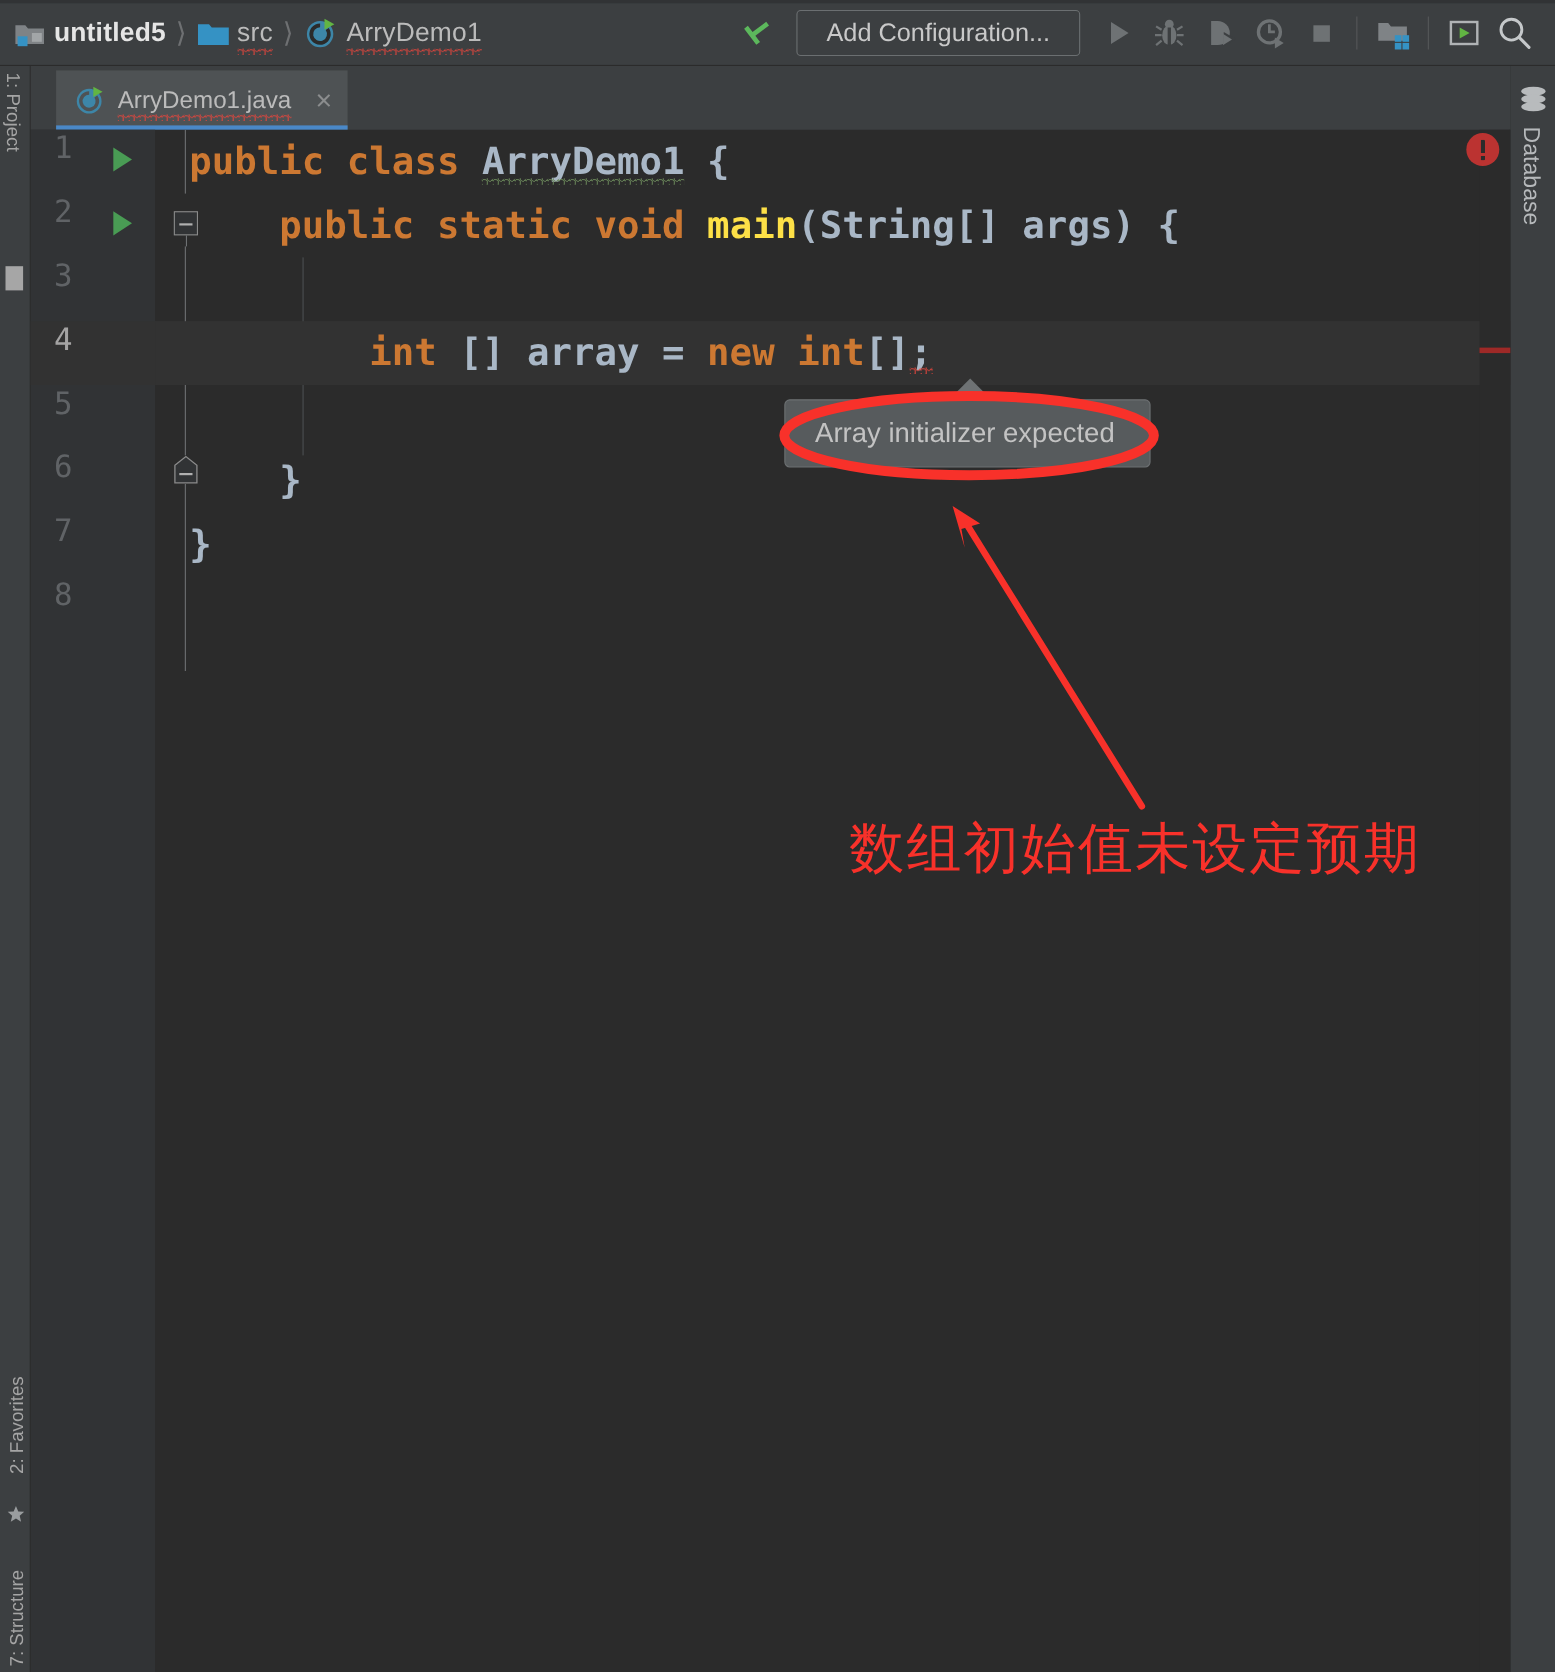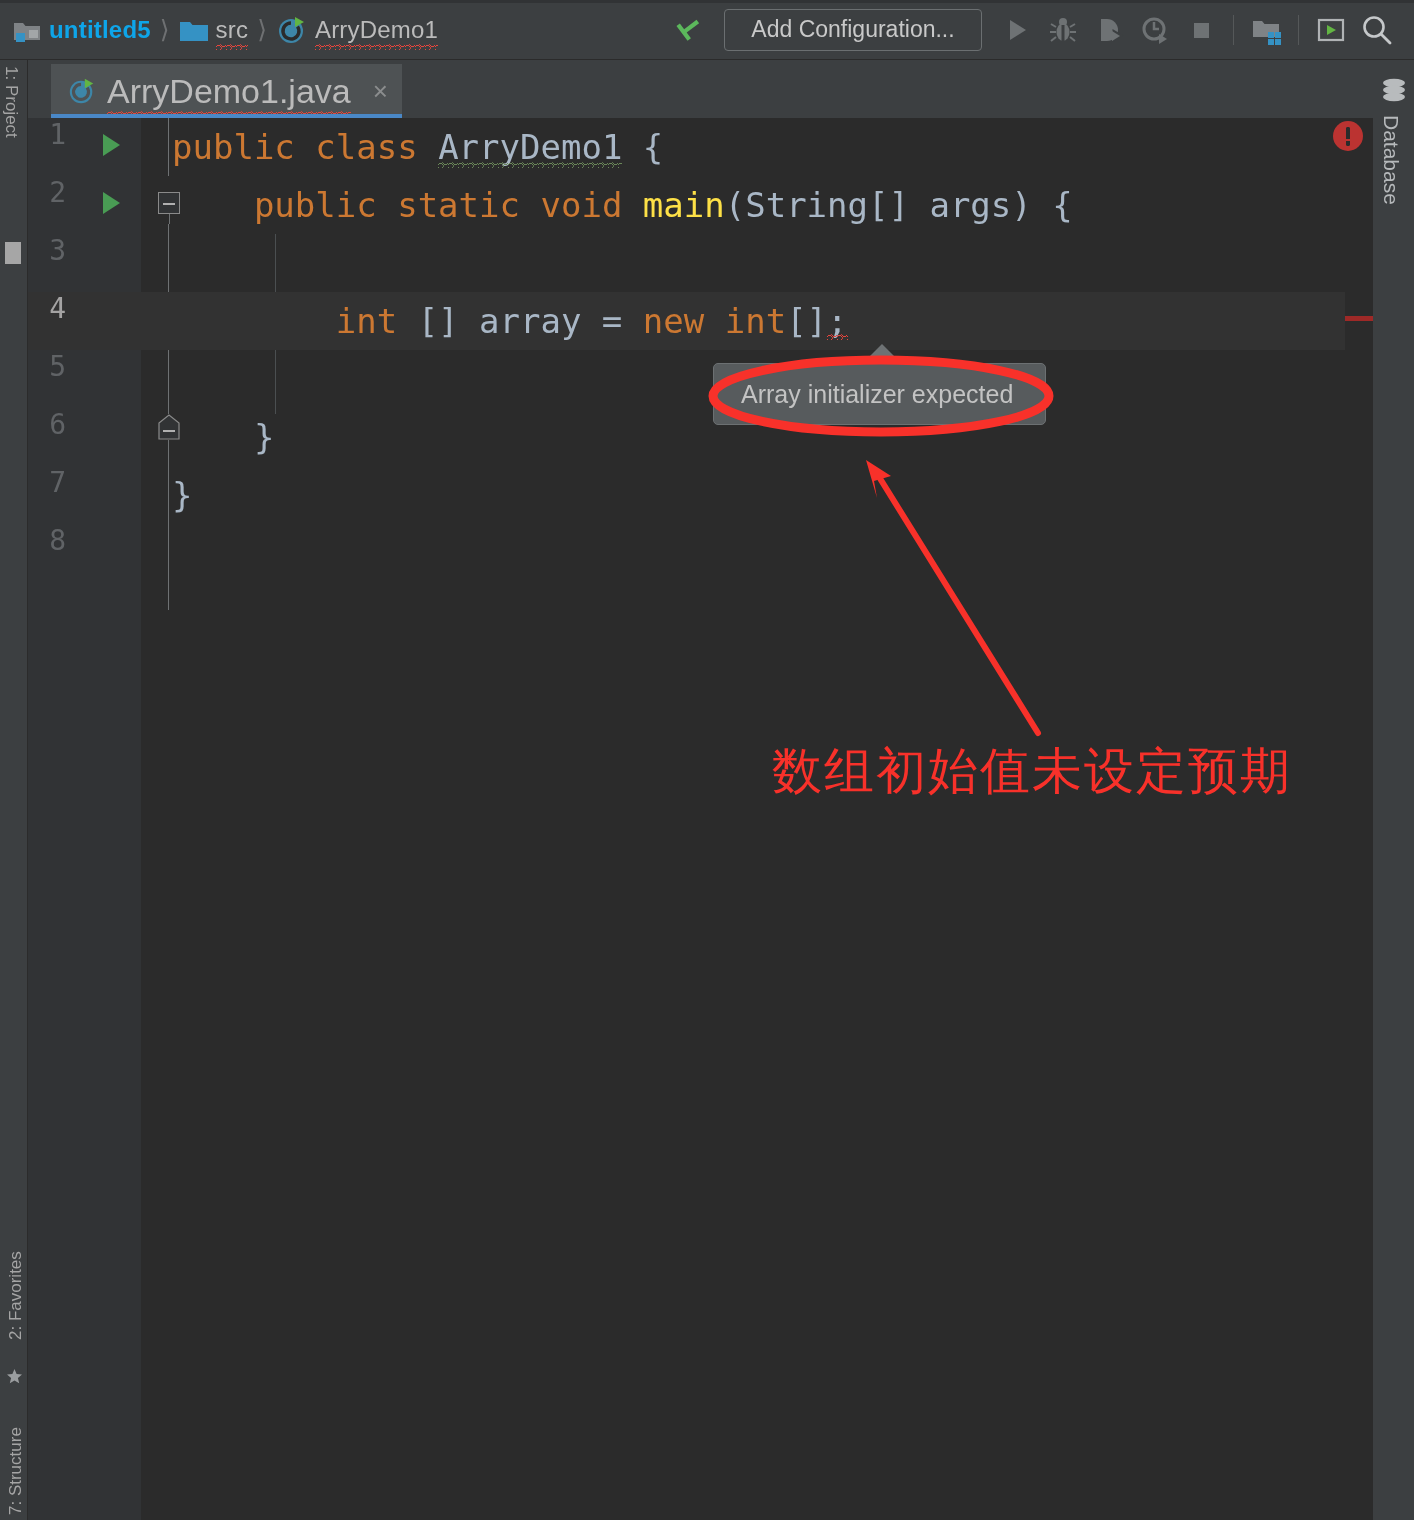--- a/index.html
+++ b/index.html
@@ -21,21 +21,21 @@
   #navbar::before {
     content: ""; position: absolute; left: 0; top: 0; width: 1414px; height: 3px;
     background: #313335;
   }
   .breadcrumbs { display: flex; align-items: center; padding-left: 12px; }
   .crumb { display: flex; align-items: center; gap: 7px; }
   .crumb-label {
     color: #bbbbbb; font-size: 24px; letter-spacing: 0.2px;
     position: relative; white-space: nowrap;
   }
-  .crumb-label.bold { font-weight: bold; color: #0ea5e9; }
+  .crumb-label.bold { font-weight: bold; color: #e5e5e5; }
   .crumb-sep { color: #6e7072; font-size: 25px; margin: 0 9px; font-weight: 300; }
   .squiggle-red {
     position: absolute; left: 0; right: 0; bottom: -6px; height: 6px;
     background-image:
       radial-gradient(circle at 2.5px 4px, rgba(0,0,0,0) 2.2px, #e8453c 2.4px, #e8453c 3.0px, rgba(0,0,0,0) 3.2px),
       radial-gradient(circle at 7.5px 0px, rgba(0,0,0,0) 2.2px, #e8453c 2.4px, #e8453c 3.0px, rgba(0,0,0,0) 3.2px);
     background-size: 10px 6px; background-repeat: repeat-x;
   }
   .squiggle-green {
     position: absolute; left: 0; right: 0; bottom: -6px; height: 6px;
@@ -62,21 +62,21 @@
   
   #tabstrip {
     position: absolute; left: 28px; top: 60px; width: 1345px; height: 58px;
     background: #3c3f41;
   }
   .tab {
     position: absolute; left: 23px; top: 4px; height: 54px;
     background: #4e5254; display: flex; align-items: center; padding: 0 14px 0 16px; gap: 10px;
   }
   .tab-underline { position: absolute; left: 0; bottom: 0; height: 4px; width: 100%; background: #4a88c7; }
-  .tab-label { color: #bbbbbb; font-size: 34px; position: relative; white-space: nowrap; }
+  .tab-label { color: #bbbbbb; font-size: 22px; position: relative; white-space: nowrap; }
   .tab-close { color: #8b8d8e; font-size: 26px; margin-left: 12px; line-height: 1; }
 
   
   #leftstrip {
     position: absolute; left: 0; top: 60px; width: 28px; height: 1460px;
     background: #3c3f41; border-right: 1px solid #2b2b2b;
   }
   .vlabel {
     position: absolute; white-space: nowrap; color: #a5a5a5; font-size: 17px;
     transform-origin: 0 0;
@@ -122,21 +122,21 @@
     position: absolute; left: 130px; width: 22px; height: 26px;
   }
   .fold-home svg { display: block; }
   .fold-line {
     position: absolute; left: 140px; width: 1px; background: #6e7173;
   }
 
   .indentguide { position: absolute; width: 1px; background: #4b4f51; }
 
   .codearea {
-    position: absolute; left: 113px; top: 0; right: 0; height: 100%;
+    position: absolute; left: 113px; top: 0; right: 0; height: 100%; font-weight: bold;
   }
   .codeline {
     position: absolute; left: 0; right: 0; height: 58px;
     font-family: "DejaVu Sans Mono", monospace; font-size: 34px;
     color: #a9b7c6; white-space: pre; line-height: 58px;
     padding-left: 31px;
   }
   .codeline.current { background: #323232; }
   .kw { color: #cc7832; }
   .cmt { color: #808080; }

